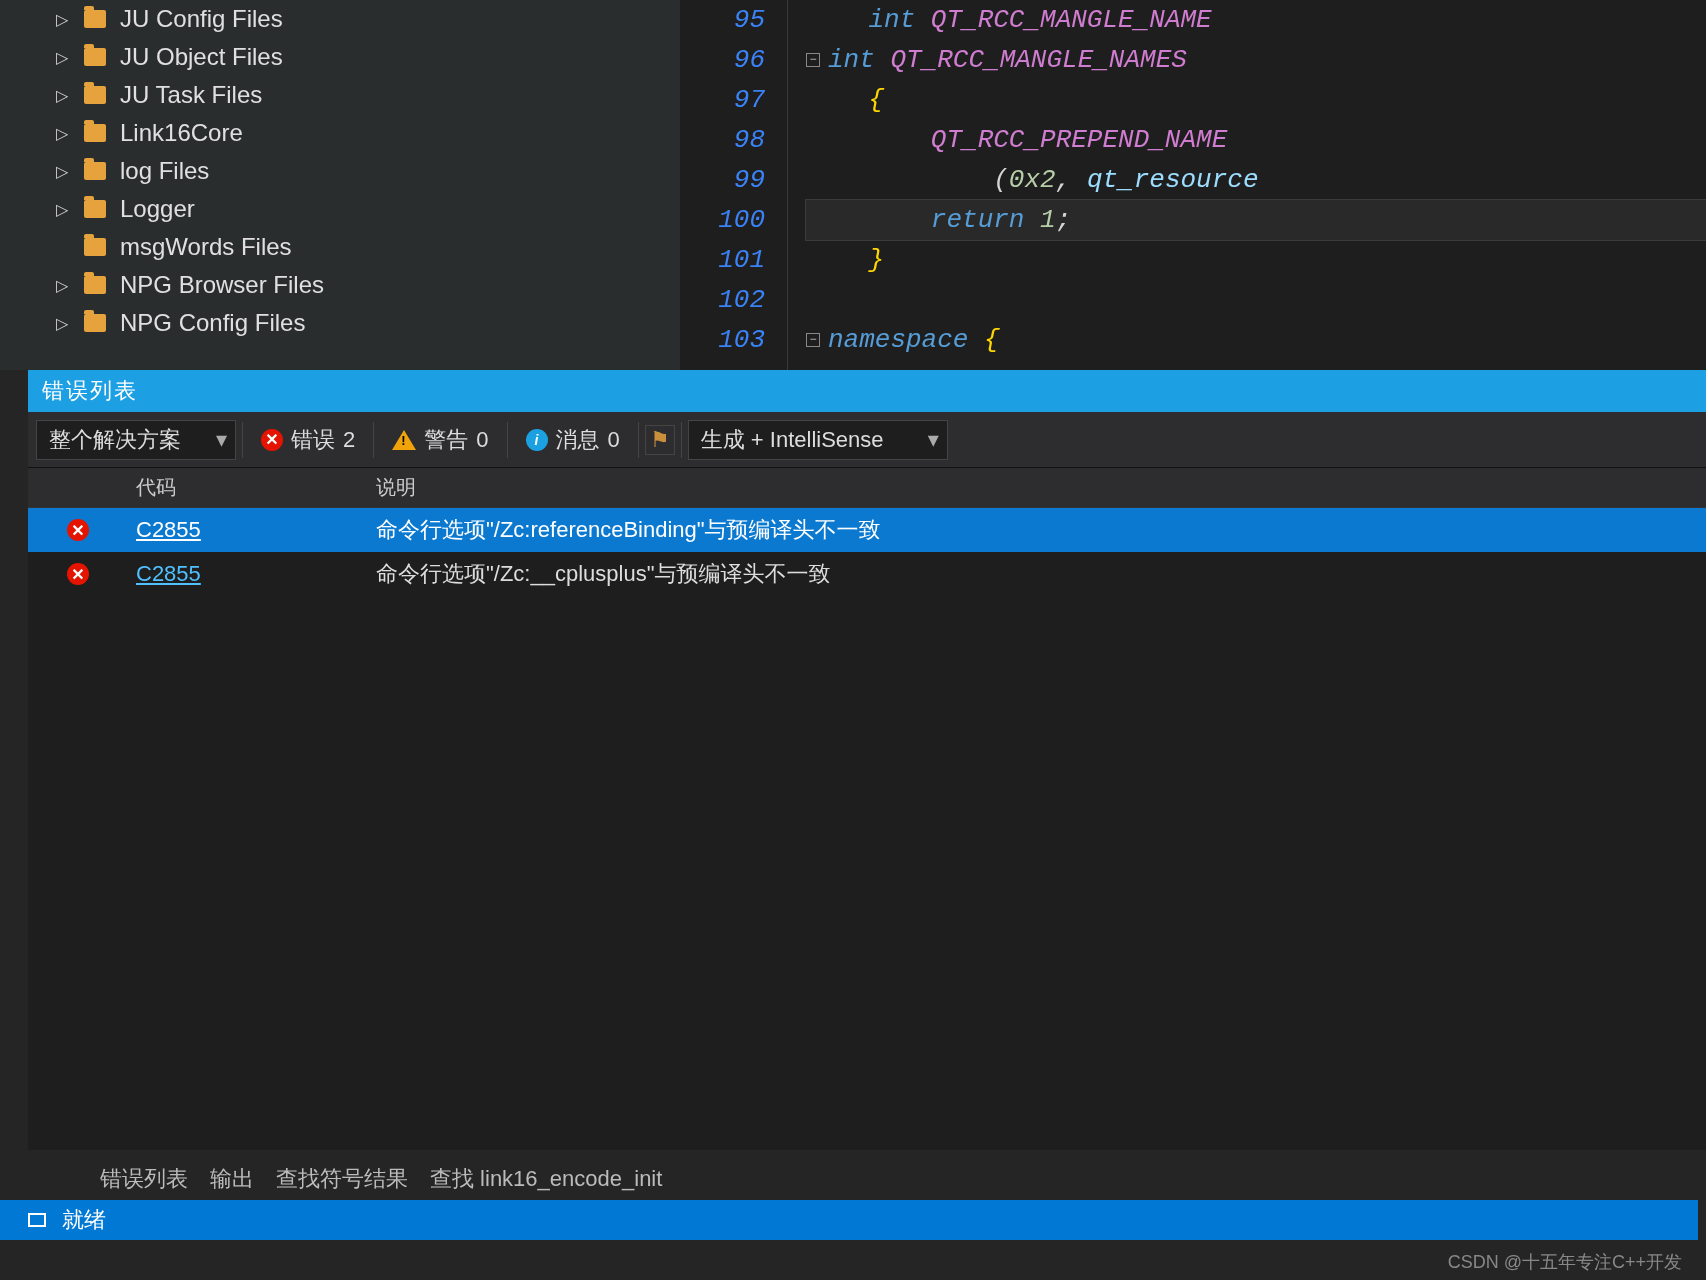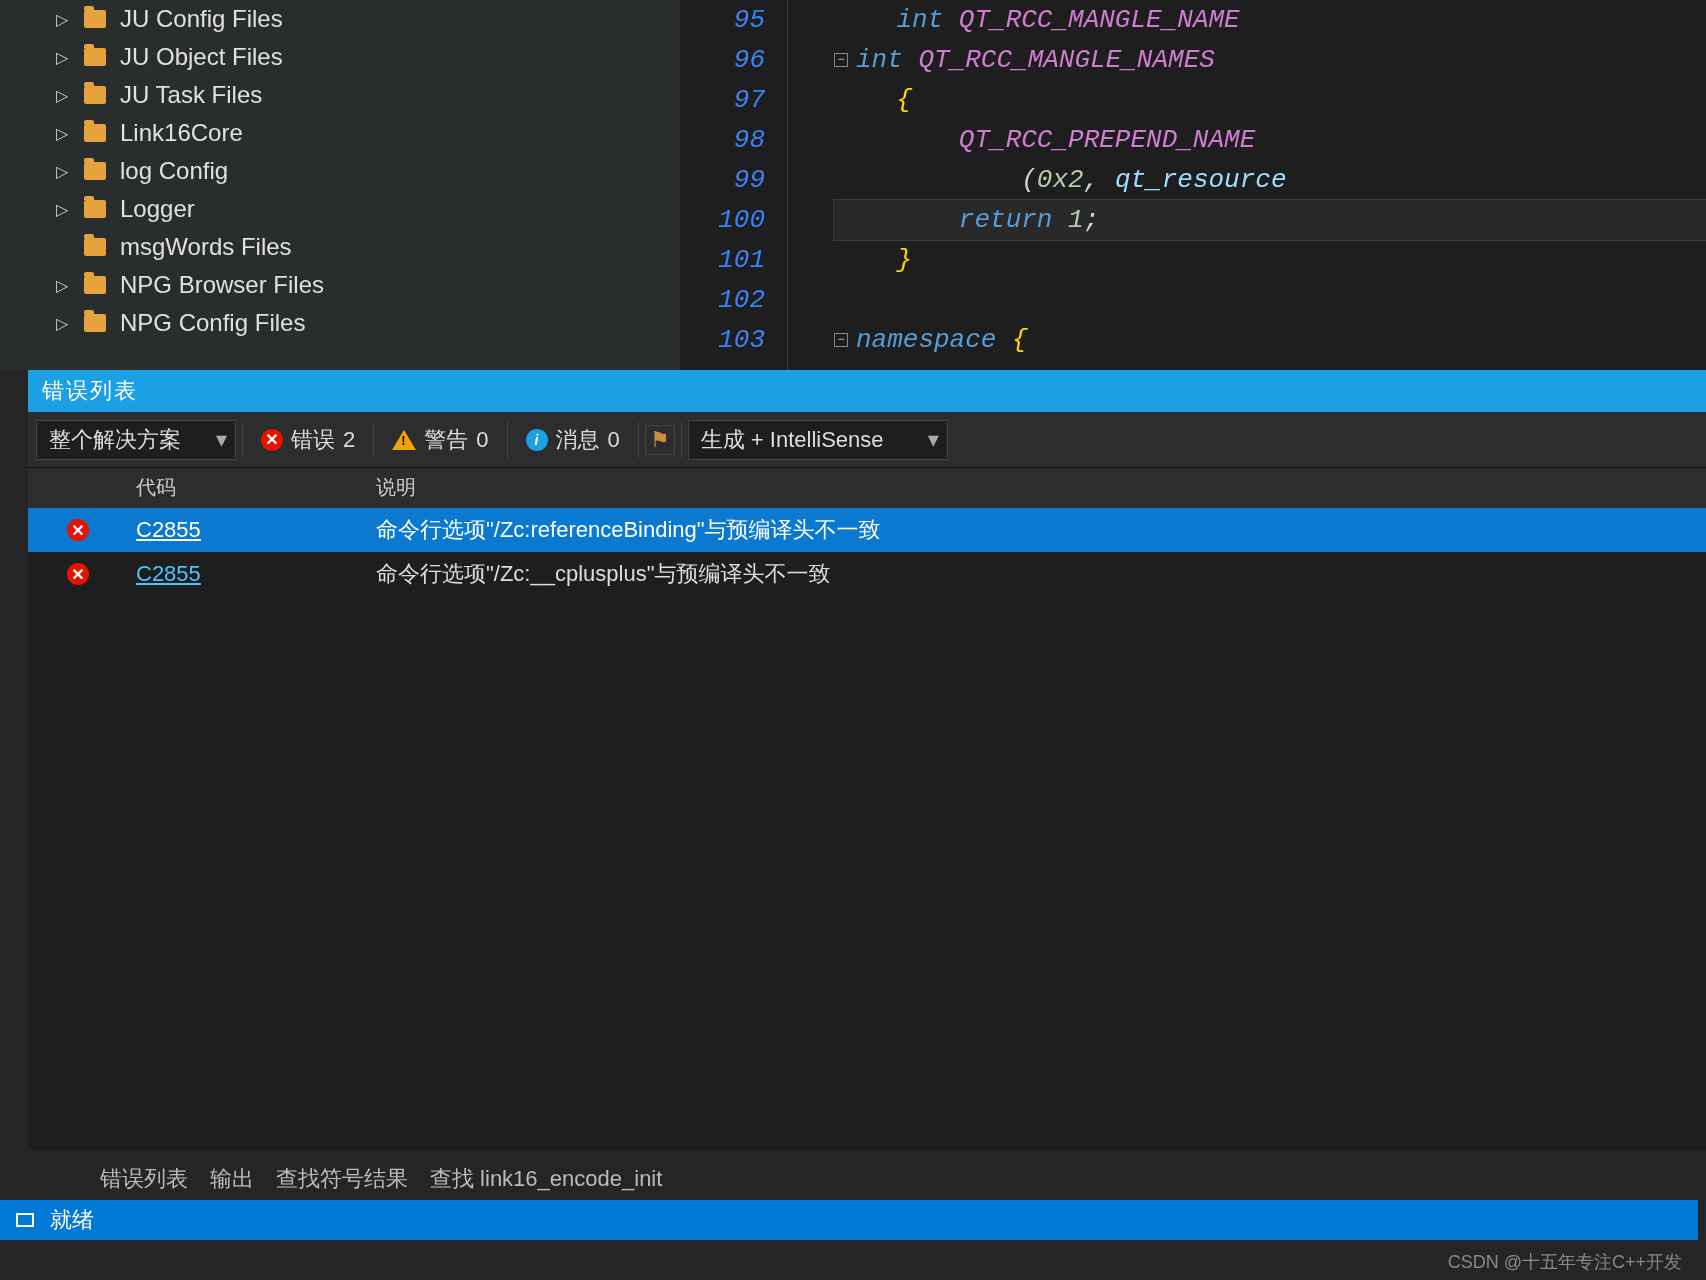--- a/index.html
+++ b/index.html
@@ -72,21 +72,21 @@
     color: #3b82f6;
     border-right: 1px solid #3a3a3a;
   }
   .gutter div { height: 40px; line-height: 40px; }
   .code {
     flex: 1;
     padding-left: 18px;
     white-space: pre;
     position: relative;
   }
-  .code div { height: 40px; line-height: 40px; margin-left: 28px; }
+  .code div { height: 40px; line-height: 40px; }
   .kw { color: #569cd6; }
   .macro { color: #d07cd0; }
   .num { color: #b5cea8; font-family: Liberation Mono, monospace; }
   .ident { color: #9cdcfe; }
   .brace { color: #ffd700; }
   .fold {
     display: inline-block;
     width: 14px; height: 14px;
     border: 1px solid #888;
     color: #bbb;
@@ -243,21 +243,21 @@
     color: #bbb;
   }
   .status-bar {
     position: absolute;
     left: 0; right: 8px; bottom: 40px;
     height: 40px;
     background: #0078d4;
     color: #fff;
     display: flex;
     align-items: center;
-    padding: 0 16px;
+    padding: 0 28px;
     font-size: 22px;
     gap: 16px;
   }
   .sq {
     width: 18px; height: 14px;
     border: 2px solid #fff;
   }
   .watermark {
     position: absolute;
     right: 24px;
@@ -289,21 +289,21 @@
           <span>JU Task Files</span>
         </div>
         <div class="tree-item">
           <span class="expand-arrow">▷</span>
           <span class="folder-icon"></span>
           <span>Link16Core</span>
         </div>
         <div class="tree-item">
           <span class="expand-arrow">▷</span>
           <span class="folder-icon"></span>
-          <span>log Config</span>
+          <span>log Files</span>
         </div>
         <div class="tree-item">
           <span class="expand-arrow">▷</span>
           <span class="folder-icon"></span>
           <span>Logger</span>
         </div>
         <div class="tree-item">
           <span class="expand-arrow"></span>
           <span class="folder-icon"></span>
           <span>msgWords Files</span>

